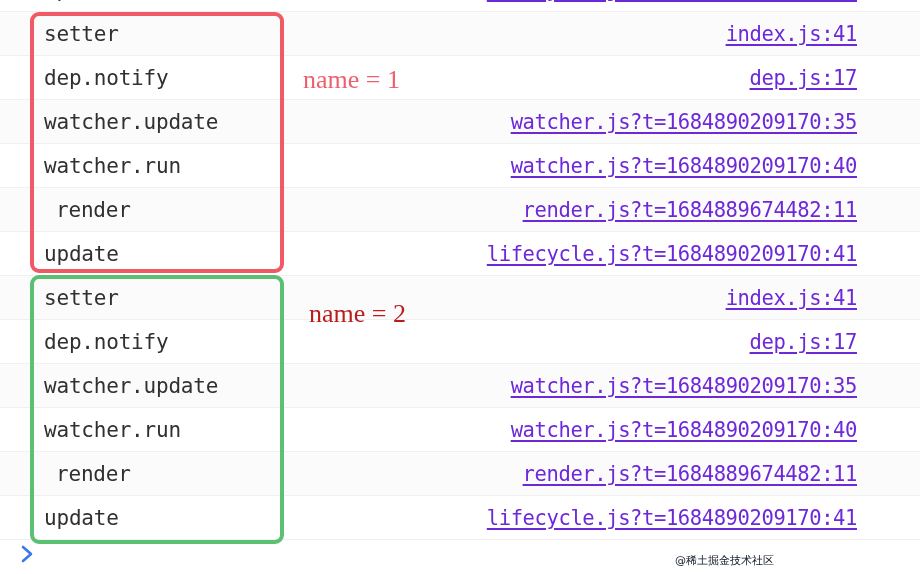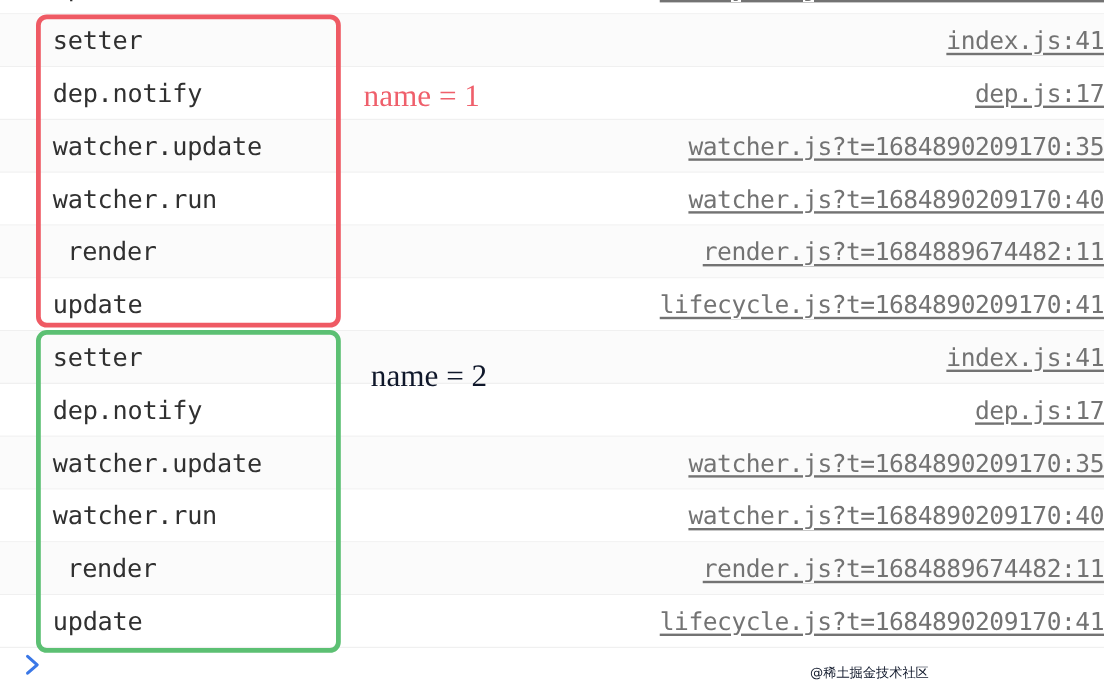--- a/index.html
+++ b/index.html
@@ -50,23 +50,24 @@
     white-space: pre;
     letter-spacing: -0.2px;
   }
   .fn.indent {
     padding-left: 56px;
   }
 
   .src {
     font-family: "DejaVu Sans Mono", "Liberation Mono", monospace;
     font-size: 20.5px;
-    color: #737373;
+    color: #6d28d9;
     text-decoration: underline;
     text-underline-offset: 3px;
+    padding-right: 63px;
     white-space: pre;
     letter-spacing: -0.4px;
     cursor: pointer;
   }
 
   
   .annot-box {
     position: absolute;
     border-style: solid;
     border-width: 4px;
@@ -97,21 +98,21 @@
     white-space: pre;
   }
   .annot-label.red {
     left: 303px;
     top: 65px;
     color: #ef5f6b;
   }
   .annot-label.green {
     left: 309px;
     top: 299px;
-    color: #0f172a;
+    color: #b91c1c;
   }
 
   
   .prompt {
     position: absolute;
     left: 14px;
     bottom: 6px;
     width: 28px;
     height: 28px;
     display: flex;

